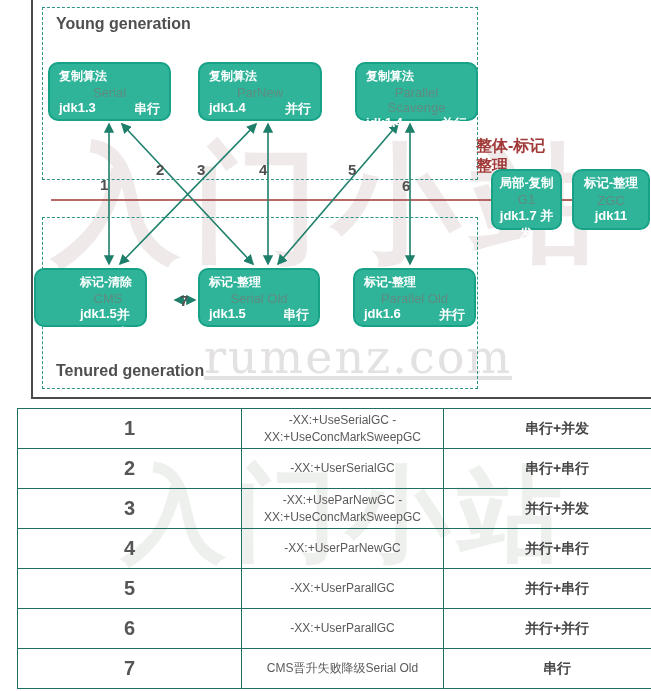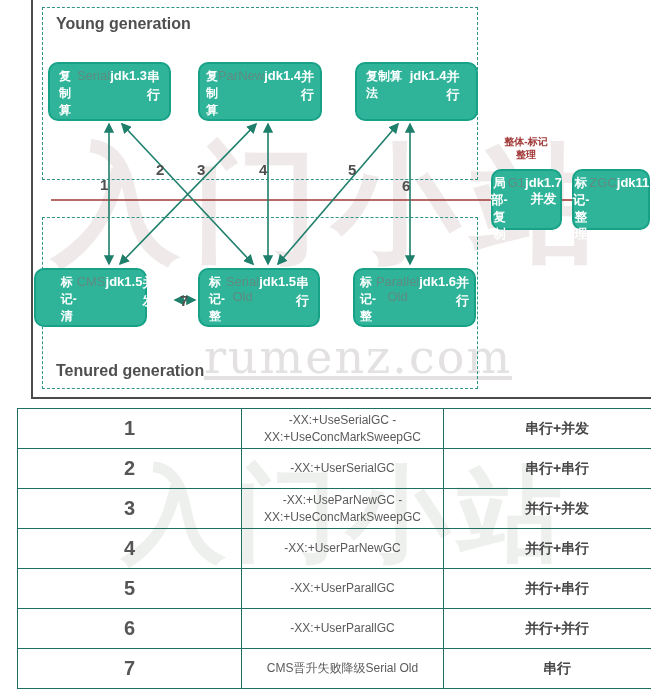--- a/index.html
+++ b/index.html
@@ -20,30 +20,30 @@
            font-family:"DejaVu Serif", serif;z-index:1;letter-spacing:2px;text-decoration:underline;}
   svg.overlay{position:absolute;left:0;top:0;z-index:2;}
   .genbox{position:absolute;border:1.5px dashed var(--dash);z-index:2;box-sizing:border-box;}
   .young{left:32px;top:7px;width:436px;height:173px;}
   .tenured{left:32px;top:217px;width:436px;height:172px;}
   .gen-label{position:absolute;font-size:16px;font-weight:bold;color:var(--title);white-space:nowrap;}
   .young .gen-label{left:13px;top:7px;}
   .tenured .gen-label{left:13px;bottom:8px;}
   .gcbox{position:absolute;background:var(--teal);border:2px solid var(--teal-border);
          border-radius:10px;box-sizing:border-box;z-index:3;display:flex;
-         flex-direction:row;justify-content:center;padding:4px 9px 5px 9px;color:#fff;}
+         flex-direction:column;justify-content:space-between;padding:4px 9px 5px 9px;color:#fff;}
   .gcbox .algo{font-size:12px;font-weight:bold;}
   .gcbox .name{font-size:13px;color:var(--box-name);text-align:center;}
   .gcbox .brow{display:flex;justify-content:space-between;font-size:13px;font-weight:bold;}
   .gcbox.small{text-align:center;padding:4px 4px 5px 4px;}
   .gcbox.small .algo{font-size:12.5px;}
   .gcbox.small .jdk{font-size:13px;font-weight:bold;}
   .conn-label{position:absolute;font-size:15px;font-weight:bold;color:var(--title);z-index:4;line-height:1;}
-  .overall-label{position:absolute;left:466px;top:136px;width:100px;text-align:center;
-                 font-size:10px;font-weight:bold;color:var(--red);white-space:pre-line;
+  .overall-label{position:absolute;left:466px;top:136px;width:100px;
+                 font-size:16px;font-weight:bold;color:var(--red);white-space:pre-line;
                  line-height:1.25;z-index:3;}
   
   table.gc{position:absolute;left:17px;top:408px;width:626px;border-collapse:collapse;
            table-layout:fixed;z-index:1;background:transparent;}
   table.gc td{border:1px solid var(--table-border);height:39px;text-align:center;
               vertical-align:middle;padding:0 4px;}
   td.c-num{width:215px;font-size:20px;font-weight:bold;color:#565656;}
   td.c-flag{width:193px;font-size:12px;color:#5a5a5a;white-space:pre-line;line-height:1.35;}
   td.c-mode{width:218px;font-size:14px;font-weight:bold;color:#474747;}
 </style>
@@ -106,20 +106,21 @@
     <div class="gcbox" style="left:188px;top:62px;width:124px;height:59px;">
       <div class="algo">复制算法</div>
       <div class="name">ParNew</div>
       <div class="brow">
         <span>jdk1.4</span>
         <span>并行</span>
       </div>
     </div>
     <div class="gcbox" style="left:345px;top:62px;width:123px;height:59px;">
       <div class="algo">复制算法</div>
+      <div class="name">Parallel Scavenge</div>
       <div class="brow">
         <span>jdk1.4</span>
         <span>并行</span>
       </div>
     </div>
 
     <div class="gcbox" style="left:24px;top:268px;width:113px;height:59px;padding-left:44px;">
       <div class="algo">标记-清除</div>
       <div class="name">CMS</div>
       <div class="brow">

